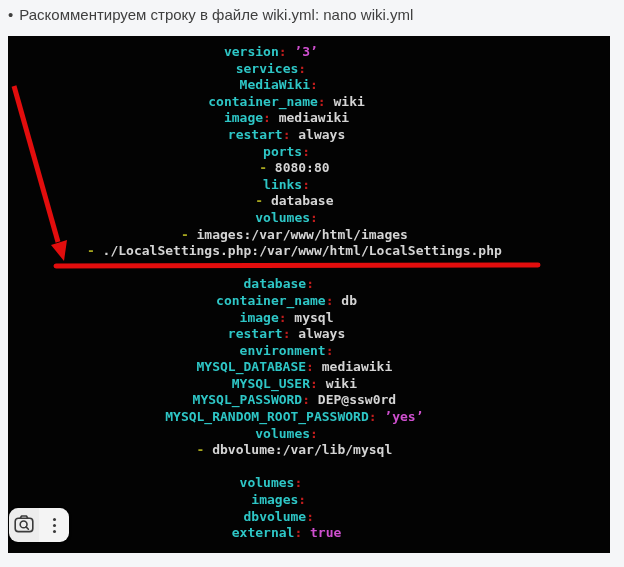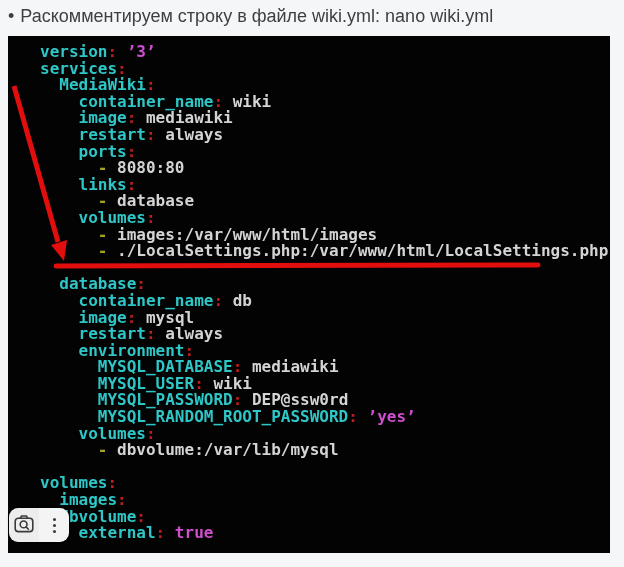--- a/index.html
+++ b/index.html
@@ -8,42 +8,43 @@
     position: relative;
     background: var(--page_bg);
     font-family: "Liberation Sans", sans-serif;
     overflow: hidden;
   }
 
   
   .instruction {
     position: absolute;
     left: 8px; top: 6px;
-    font-size: 18px;
+    font-size: 15px;
     color: var(--instruction_text);
     white-space: nowrap;
   }
   .instruction .bullet { margin-right: 6px; }
 
   
   .terminal {
     position: absolute;
     left: 8px; top: 36px;
     width: 602px; height: 517px;
     background: var(--terminal_bg);
     overflow: hidden;
   }
   .code {
     position: absolute;
     left: 32px; top: 8px;
     font-family: "DejaVu Sans Mono", monospace;
-    font-size: 16px;
+    font-size: 13px;
     font-weight: bold;
     line-height: 16.6px;
     white-space: pre;
+    text-align: center;
   }
   .code-line { height: 16.6px; }
   .tok-key    { color: var(--key); }
   .tok-colon  { color: var(--colon); }
   .tok-value  { color: var(--value); }
   .tok-dash   { color: var(--dash); }
   .tok-string { color: var(--string); }
 
   
   .annotation-layer {

